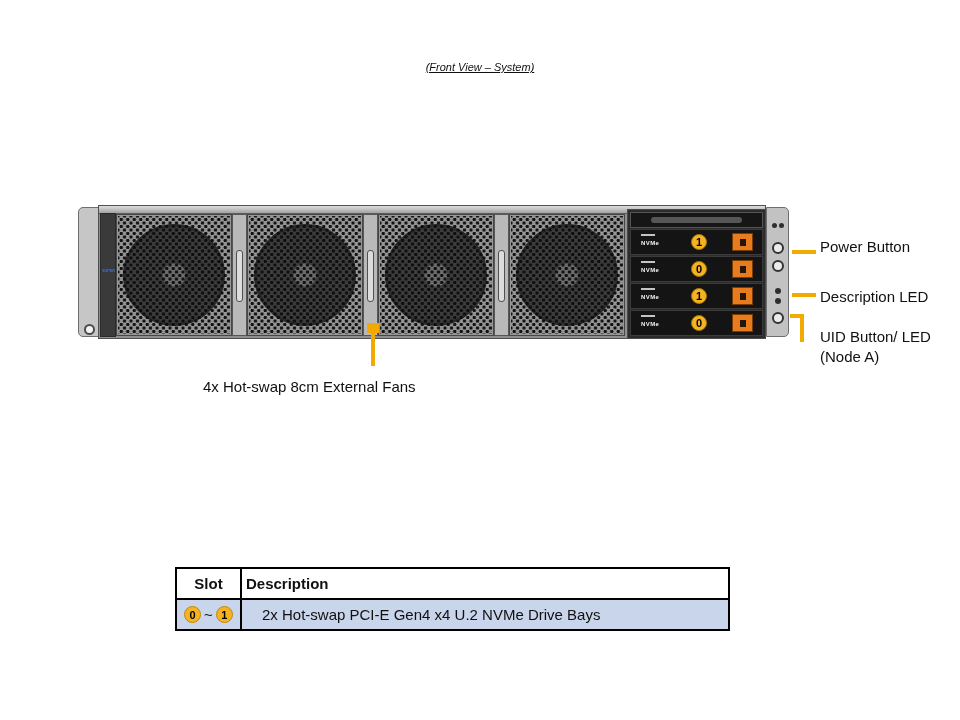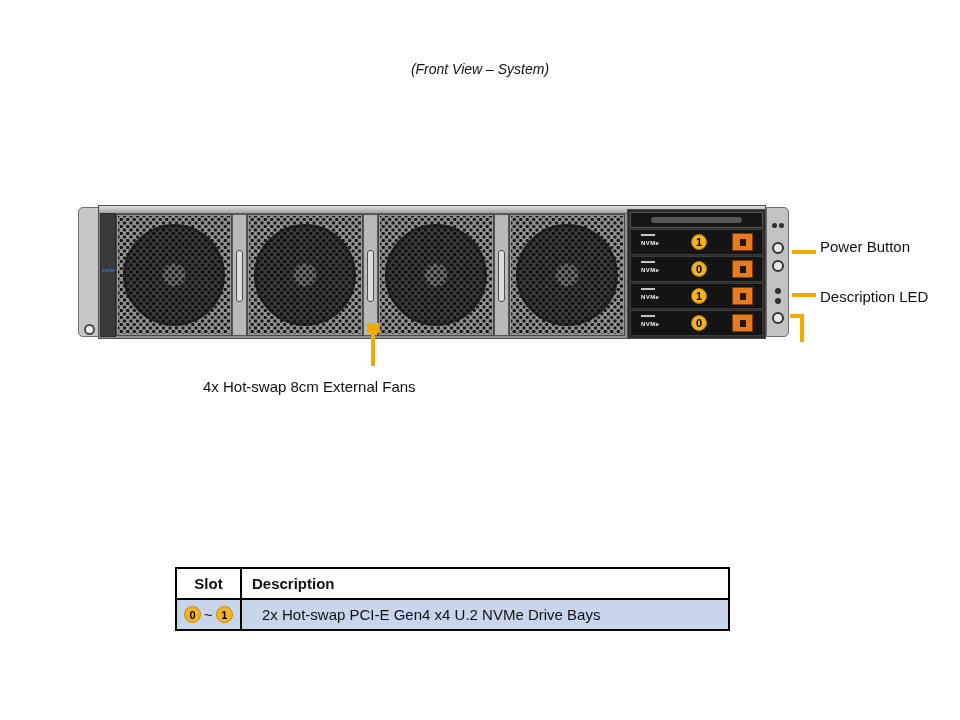--- a/index.html
+++ b/index.html
@@ -1,21 +1,21 @@
 <!DOCTYPE html>
 <html style="--callout-yellow: #F2A900; --badge-yellow: #F5B324; --row-blue: #C8D5EA; --latch-orange: #E87B1E;"><head>
 <meta charset="utf-8">
 <style>
   html,body{margin:0;padding:0;background:#fff;}
   .page{position:relative;width:960px;height:720px;background:#ffffff;overflow:hidden;
         font-family:"Liberation Sans", sans-serif;color:#1a1a1a;}
 
   
   .title{position:absolute;top:61px;left:0;width:100%;text-align:center;
-         font-size:14px;font-style:italic;color:#111;}
+         font-size:11px;font-style:italic;color:#111;text-decoration:underline;}
 
   
   .chassis{position:absolute;left:78px;top:205px;width:712px;height:134px;}
   .ear{position:absolute;top:2px;width:23px;height:130px;background:#c6c6c6;
        border:1px solid #6e6e6e;box-sizing:border-box;}
   .ear-left{left:0;border-radius:5px 0 0 5px;}
   .ear-right{left:688px;border-radius:0 5px 5px 0;background:#c2c2c2;}
   .screw-hole{position:absolute;width:11px;height:11px;border-radius:50%;
               background:#f4f4f4;border:2px solid #4c4c4c;box-sizing:border-box;}
   .chassis-body{position:absolute;left:20px;top:0;width:668px;height:134px;
@@ -67,21 +67,21 @@
 
   
   .co-line{position:absolute;background:var(--callout-yellow,#F2A900);}
   .co-label{position:absolute;font-size:15px;color:#111;white-space:nowrap;}
 
   
   table.spec{position:absolute;left:175px;top:519px;border-collapse:collapse;
              font-size:15px;color:#111;margin-top:48px;}
   table.spec th, table.spec td{border:2px solid #000;height:31px;box-sizing:border-box;}
   th.col-slot, td.cell-slot{width:65px;text-align:center;}
-  th.col-desc{width:488px;text-align:left;padding-left:10px;}
+  th.col-desc{width:488px;text-align:left;padding-left:4px;}
   td.cell-desc{padding-left:20px;text-align:left;}
   th{font-weight:bold;background:#fff;}
   tr.data-row{background:var(--row-blue,#C8D5EA);}
   .slot-wrap{display:flex;align-items:center;justify-content:center;gap:3px;}
   .slot-badge{width:17px;height:17px;border-radius:50%;background:var(--badge-yellow,#F5B324);
               color:#000;font-size:11px;font-weight:bold;display:flex;align-items:center;
               justify-content:center;border:1px solid #c08a00;box-sizing:border-box;}
 </style>
 </head>
 <body>
@@ -181,20 +181,24 @@
   </div>
 
   <div class="co-line" style="left:792px;top:250px;width:24px;height:4px;"></div>
   <div class="co-label" style="left:820px;top:238px;">Power Button</div>
 
   <div class="co-line" style="left:792px;top:293px;width:24px;height:4px;"></div>
   <div class="co-label" style="left:820px;top:288px;">Description LED</div>
 
   <div class="co-line" style="left:790px;top:314px;width:14px;height:4px;"></div>
   <div class="co-line" style="left:800px;top:314px;width:4px;height:28px;"></div>
+  <div class="co-label" style="left:820px;top:327px;line-height:20px;">
+    <div>UID Button/ LED</div>
+    <div>(Node A)</div>
+  </div>
 
   <div class="co-line" style="left:367px;top:323px;width:12px;height:10px;"></div>
   <div class="co-line" style="left:371px;top:333px;width:4px;height:33px;"></div>
   <div class="co-label" style="left:203px;top:378px;width:340px;">4x Hot-swap 8cm External Fans</div>
 
   <table class="spec">
     <tbody>
         <tr>
       <th class="col-slot">Slot</th>
       <th class="col-desc">Description</th>

